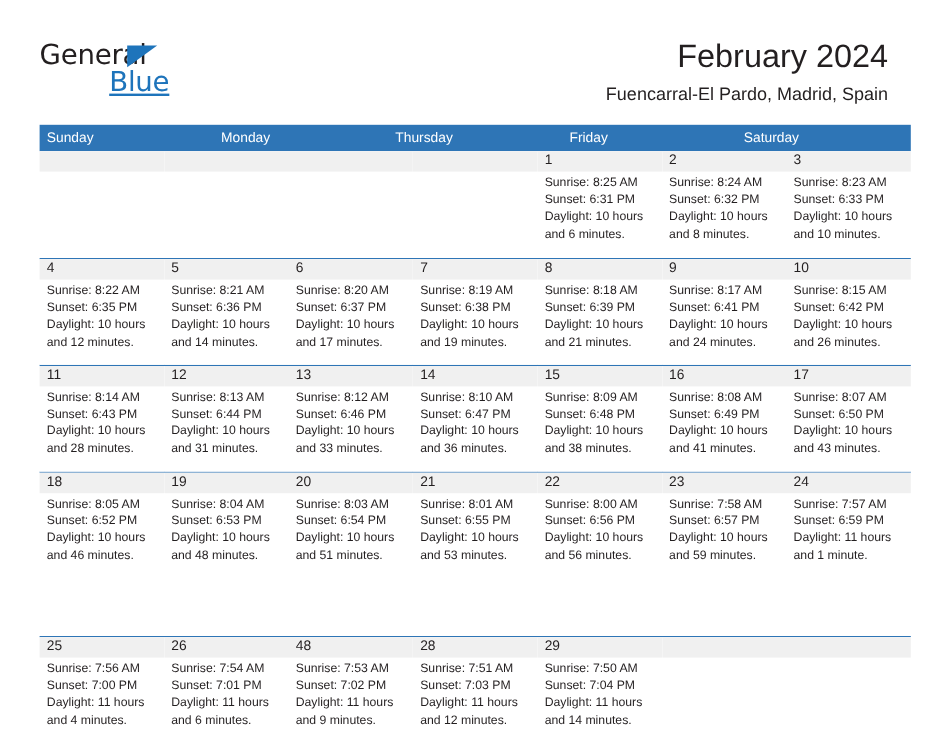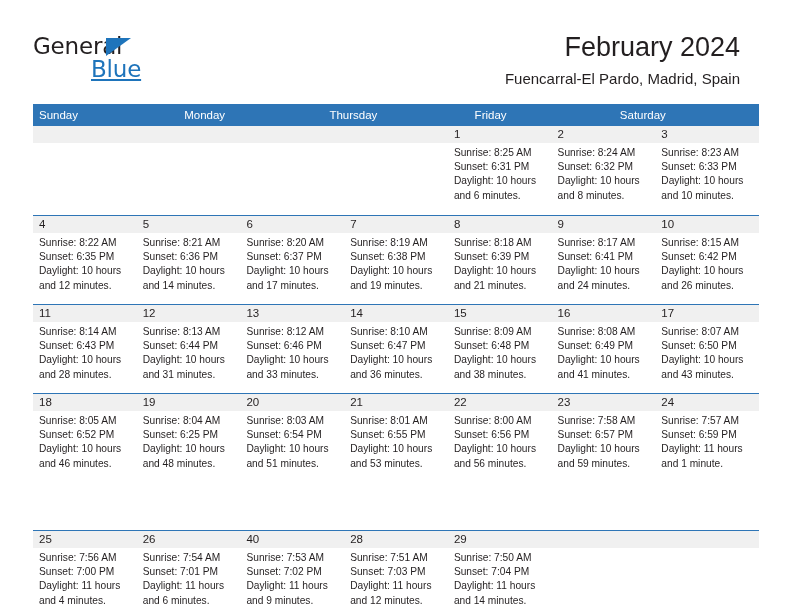--- a/index.html
+++ b/index.html
@@ -410,21 +410,21 @@
               <div>Daylight: 10 hours</div>
               <div>and 46 minutes.</div>
             </div>
           </div>
           <div class="day">
             <div class="day-band">
               <div class="day-num">19</div>
             </div>
             <div class="day-info">
               <div>Sunrise: 8:04 AM</div>
-              <div>Sunset: 6:25 PM</div>
+              <div>Sunset: 6:53 PM</div>
               <div>Daylight: 10 hours</div>
               <div>and 48 minutes.</div>
             </div>
           </div>
           <div class="day">
             <div class="day-band">
               <div class="day-num">20</div>
             </div>
             <div class="day-info">
               <div>Sunrise: 8:03 AM</div>
@@ -496,21 +496,21 @@
             </div>
             <div class="day-info">
               <div>Sunrise: 7:54 AM</div>
               <div>Sunset: 7:01 PM</div>
               <div>Daylight: 11 hours</div>
               <div>and 6 minutes.</div>
             </div>
           </div>
           <div class="day">
             <div class="day-band">
-              <div class="day-num">40</div>
+              <div class="day-num">48</div>
             </div>
             <div class="day-info">
               <div>Sunrise: 7:53 AM</div>
               <div>Sunset: 7:02 PM</div>
               <div>Daylight: 11 hours</div>
               <div>and 9 minutes.</div>
             </div>
           </div>
           <div class="day">
             <div class="day-band">

